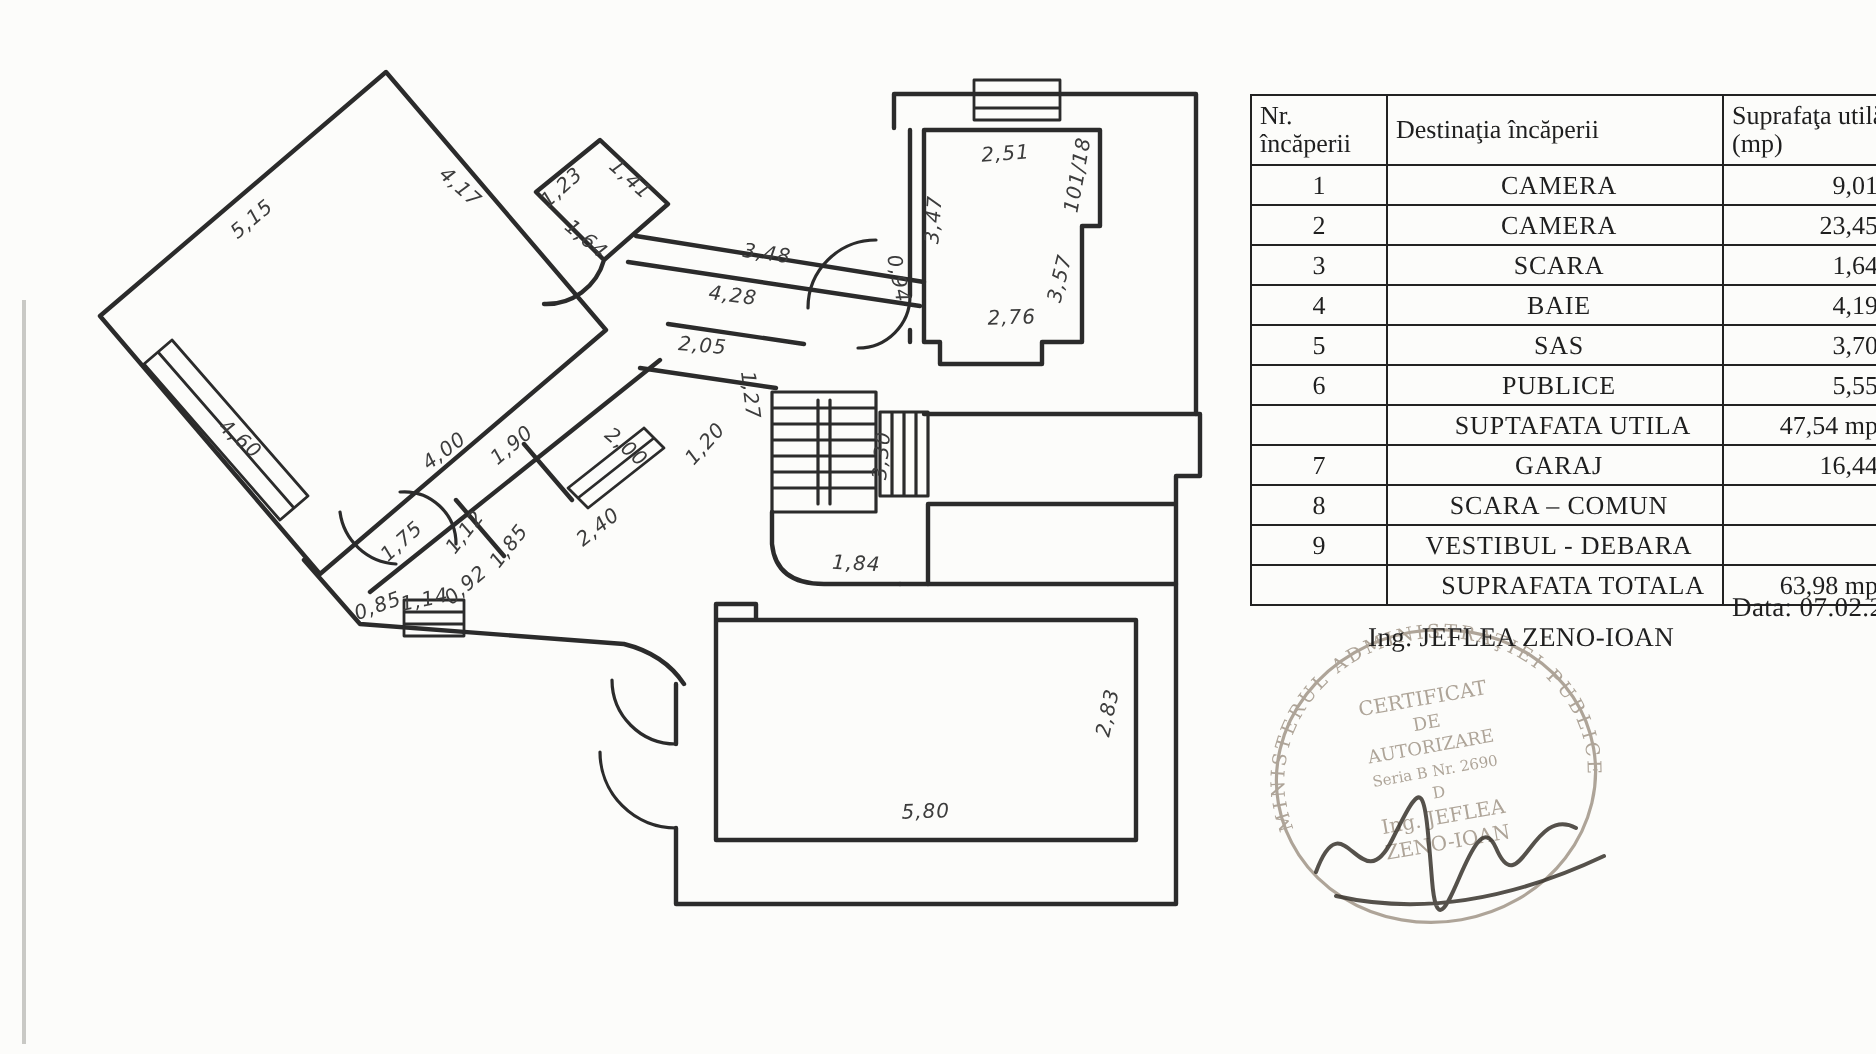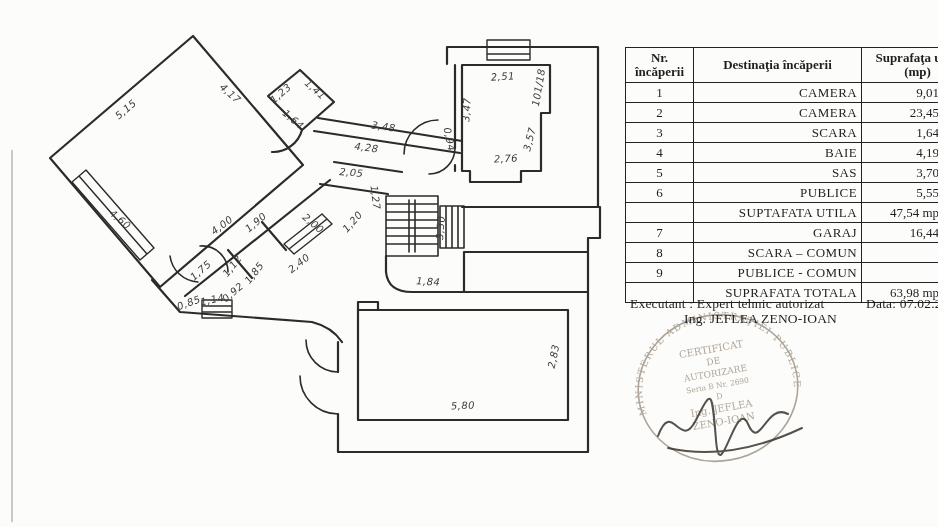--- a/index.html
+++ b/index.html
@@ -9,24 +9,24 @@
   }
   .plan-svg{position:absolute;left:0;top:0;}
   .dim{
     font-family:"DejaVu Sans",sans-serif;font-style:italic;
     font-size:10px;fill:#3c3c3c;letter-spacing:.5px;text-anchor:middle;
   }
   .stamp-txt{font-family:"DejaVu Serif",serif;fill:#9b8f80;text-anchor:middle;}
   .table-wrap{position:absolute;left:625px;top:47px;}
   table{border-collapse:collapse;table-layout:fixed;width:348px;font-size:13px;line-height:16px;}
   th,td{border:1.5px solid #222;padding:1px 4px;overflow:hidden;white-space:nowrap;}
-  thead th{height:32px;font-weight:bold;text-align:center;white-space:normal;line-height:14px;vertical-align:middle;}
+  thead th{height:32px;font-weight:normal;text-align:left;white-space:normal;line-height:14px;vertical-align:middle;}
   td{height:17px;}
   .c-nr{text-align:center;}
-  .c-dest{text-align:right;padding-left:8px;letter-spacing:.4px;}
+  .c-dest{text-align:center;padding-left:8px;letter-spacing:.4px;}
   .c-mp{text-align:right;padding-right:34px;}
   tr.total-row .c-dest{padding-left:22px;}
   .footer-line{position:absolute;font-size:13.5px;letter-spacing:.2px;white-space:nowrap;}
   #executant{left:630px;top:296px;}
   #engineer{left:684px;top:311px;}
   #datefield{left:866px;top:296px;}
 </style>
 </head>
 <body>
 
@@ -168,29 +168,28 @@
             <td class="c-dest">GARAJ</td>
             <td class="c-mp">16,44</td>
           </tr>
         <tr>
             <td class="c-nr">8</td>
             <td class="c-dest">SCARA – COMUN</td>
             <td class="c-mp"></td>
           </tr>
         <tr>
             <td class="c-nr">9</td>
-            <td class="c-dest">PUBLICE - COMUN</td>
+            <td class="c-dest">VESTIBUL - DEBARA</td>
             <td class="c-mp"></td>
           </tr>
         <tr class="total-row">
             <td class="c-nr"></td>
             <td class="c-dest">SUPRAFATA TOTALA</td>
             <td class="c-mp">63,98 mp</td>
           </tr>
       </tbody>
     </table>
   </div>
 
-  <div class="footer-line" id="executant">Executant : Expert tehnic autorizat</div>
   <div class="footer-line" id="engineer">Ing. JEFLEA ZENO-IOAN</div>
   <div class="footer-line" id="datefield">Data: 07.02.2</div>
 
 </div>
 
 </body></html>

